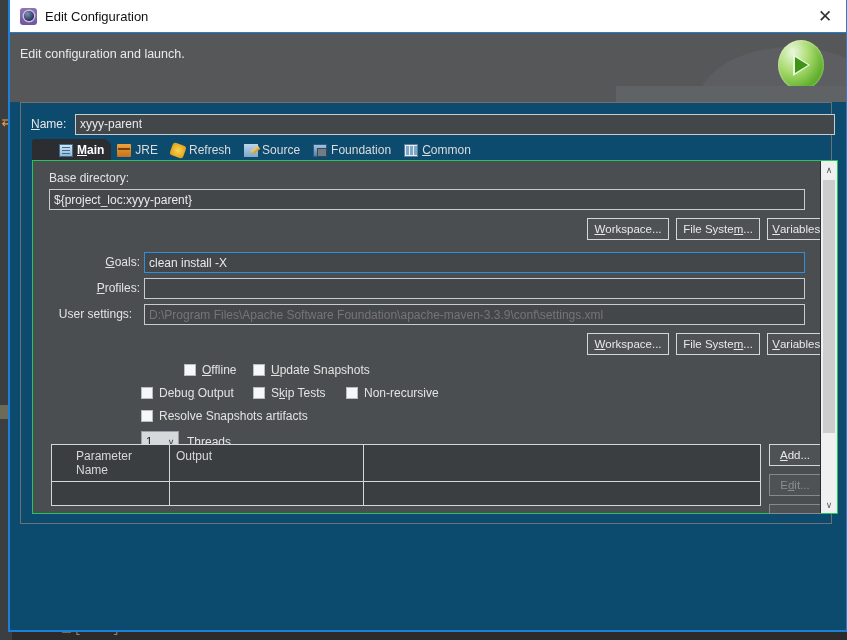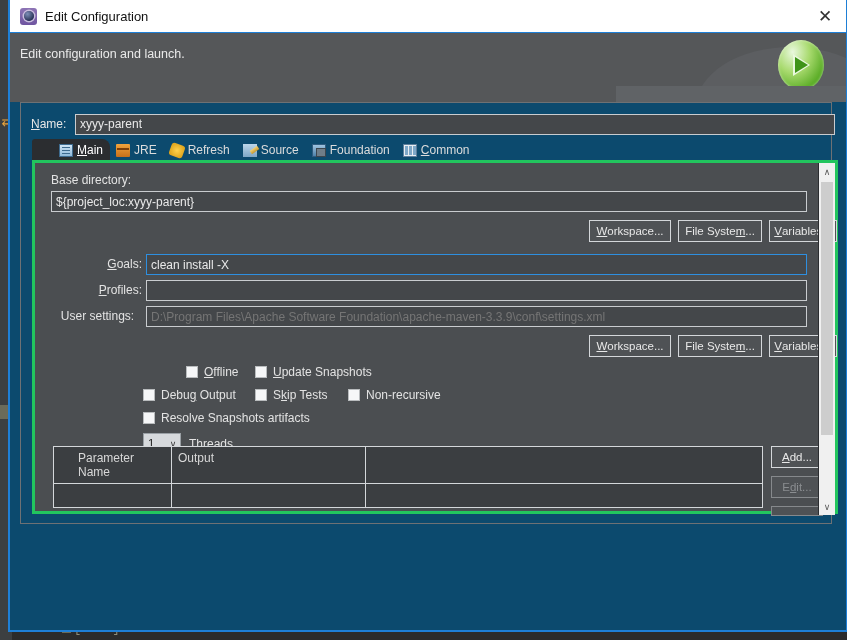--- a/index.html
+++ b/index.html
@@ -132,21 +132,21 @@
 
   
   .tabstrip {
     position:absolute; left: 11px; top: 36px; width: 806px; height: 22px;
     display: flex; align-items: flex-end; gap: 0;
   }
   .tab {
     display:flex; align-items:center; gap:4px; height: 22px;
     padding: 0 7px 0 6px; font-size: 12px; color: #dcdcdc;
   }
-  .tab.active { background: #2b2d30; color: #ffffff; font-weight: normal;
+  .tab.active { background: #2b2d30; color: #ffffff; font-weight: bold;
     border-top-left-radius: 3px; border-top-right-radius: 8px; padding-left: 27px; }
   .tab u { text-decoration: underline; }
   .tabicon { width: 14px; height: 13px; flex:0 0 auto; position: relative; }
   .ic-main { background: linear-gradient(#cfe5f5,#8fb9d8); border: 1px solid #3e6b8e; }
   .ic-main::after { content:""; position:absolute; left:2px; top:2px; right:2px; height:1px;
      background:#3e6b8e; box-shadow: 0 3px 0 #3e6b8e, 0 6px 0 #3e6b8e;}
   .ic-jre { background: linear-gradient(#f0a33c,#c5701a); border-radius: 1px; position: relative;}
   .ic-jre::after{content:"";position:absolute;left:1px;top:4px;right:1px;height:2px;background:#7e3f06;}
   .ic-refresh { background: radial-gradient(circle at 50% 50%, #ffd24d, #d79a11); border-radius: 3px;
     transform: rotate(20deg); }
@@ -156,21 +156,21 @@
   .ic-env { background: linear-gradient(#9fc4e0,#4f82ab); border:1px solid #2f5c80; position:relative;}
   .ic-env::after{content:"";position:absolute;right:-1px;bottom:-1px;width:8px;height:7px;
     background:#6f7d88;border:1px solid #3c464e;}
   .ic-common { background: #e9eef2; border:1px solid #5d7f9c; position:relative;}
   .ic-common::after{content:"";position:absolute;left:1px;top:1px;width:3px;bottom:1px;background:#7fa8c8;
     box-shadow: 4px 0 0 #7fa8c8, 8px 0 0 #7fa8c8;}
 
   
   .tabpage {
     position:absolute; left: 11px; top: 57px; width: 806px; height: 354px;
-    background: #4b4e51; border: 3px solid #22c55e;
+    background: #4b4e51; border: 1px solid #22c55e;
   }
   .page-inner { position: absolute; inset: 0 18px 0 0; }
   .lbl { font-size: 12px; color: #e3e3e3; }
   .lbl u { text-decoration: underline; }
 
   .pos { position: absolute; }
 
   .btn {
     background: #4f5255; border: 1px solid #d4d7da; color: #e8e8e8;
     font-size: 11.5px; height: 22px; padding: 0 6px; cursor: default;

